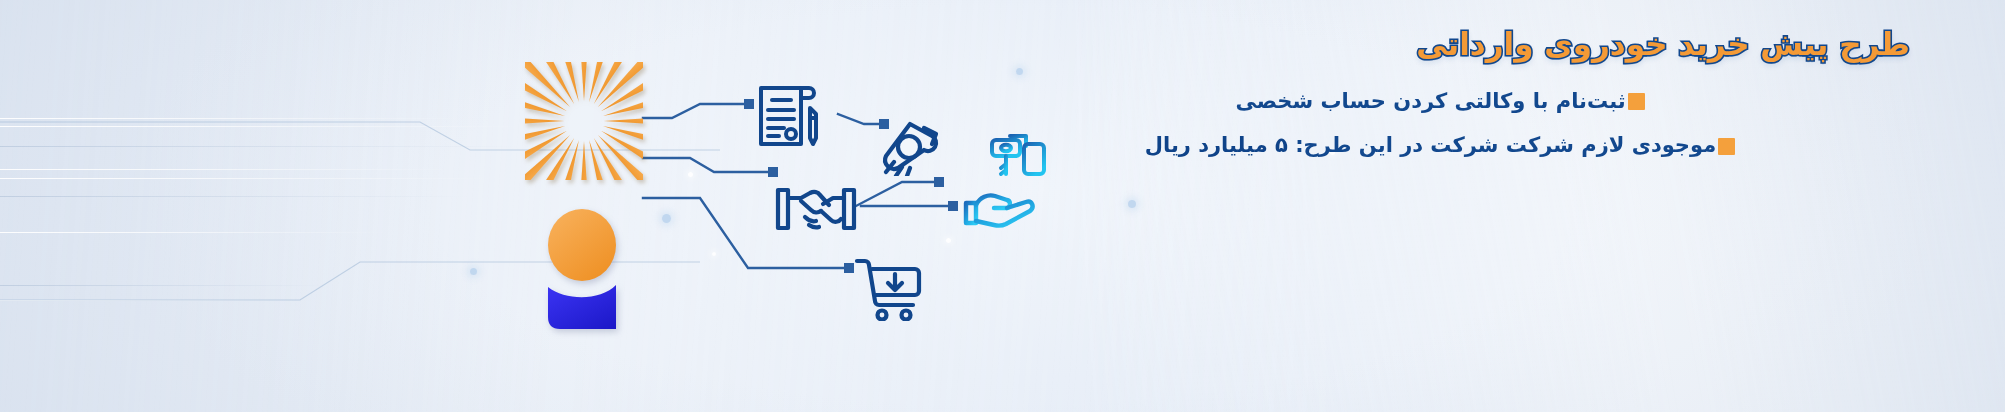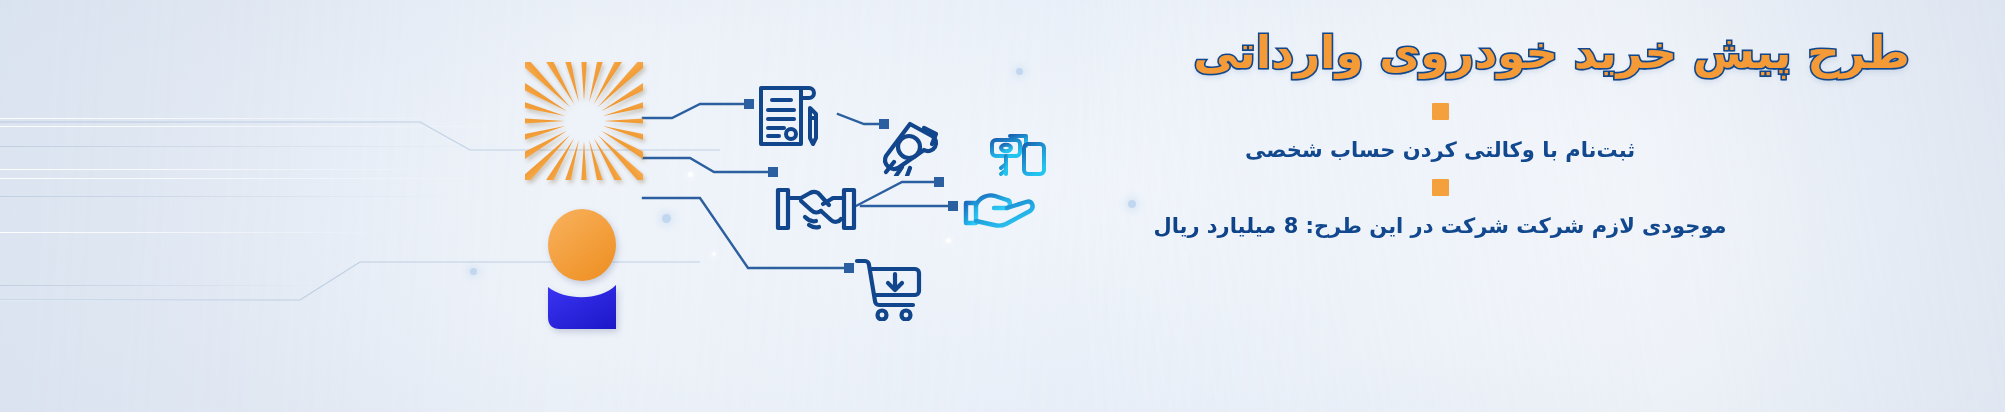--- a/index.html
+++ b/index.html
@@ -120,44 +120,44 @@
     right: 95px;
     top: 26px;
     width: 940px;
     direction: rtl;
     text-align: right;
   }
 
   .headline {
     margin: 0;
     font-family: "DejaVu Sans", "Liberation Sans", sans-serif;
-    font-size: 45px;
+    font-size: 31px;
     font-weight: 700;
     line-height: 1.22;
     letter-spacing: -0.5px;
     color: #F49A36;
     -webkit-text-stroke: 3.2px #12488E;
     paint-order: stroke fill;
     text-shadow:
       0 2px 0 rgba(18,72,142,.22),
       0 3px 6px rgba(18,72,142,.16);
     white-space: nowrap;
   }
 
   .bullets {
     margin: 22px 0 0 0;
     padding: 0;
     list-style: none;
   }
   .bullet {
     display: flex;
-    flex-direction: column;
+    flex-direction: row;
     align-items: center;
     justify-content: center;
-    gap: 15px;
+    gap: 2px;
     margin-bottom: 13px;
     white-space: nowrap;
   }
   .bullet-marker {
     flex: 0 0 auto;
     width: 17px;
     height: 17px;
     background: #F4A03C;
     border-radius: 1px;
   }
@@ -364,18 +364,18 @@
   <div class="text-block">
     <h1 class="headline">طرح پیش خرید خودروی وارداتی</h1>
 
     <ul class="bullets">
       <li class="bullet">
         <span class="bullet-marker"></span>
         <span class="bullet-text"><span>ثبت‌نام با وکالتی کردن حساب شخصی</span></span>
       </li>
       <li class="bullet">
         <span class="bullet-marker"></span>
-        <span class="bullet-text"><span>موجودی لازم شرکت شرکت در این طرح:</span> <span class="strong">8 میلیارد ریال</span></span>
+        <span class="bullet-text"><span>موجودی لازم شرکت شرکت در این طرح:</span> <span class="strong">۵ میلیارد ریال</span></span>
       </li>
     </ul>
   </div>
 
 </div>
 
 </body></html>

